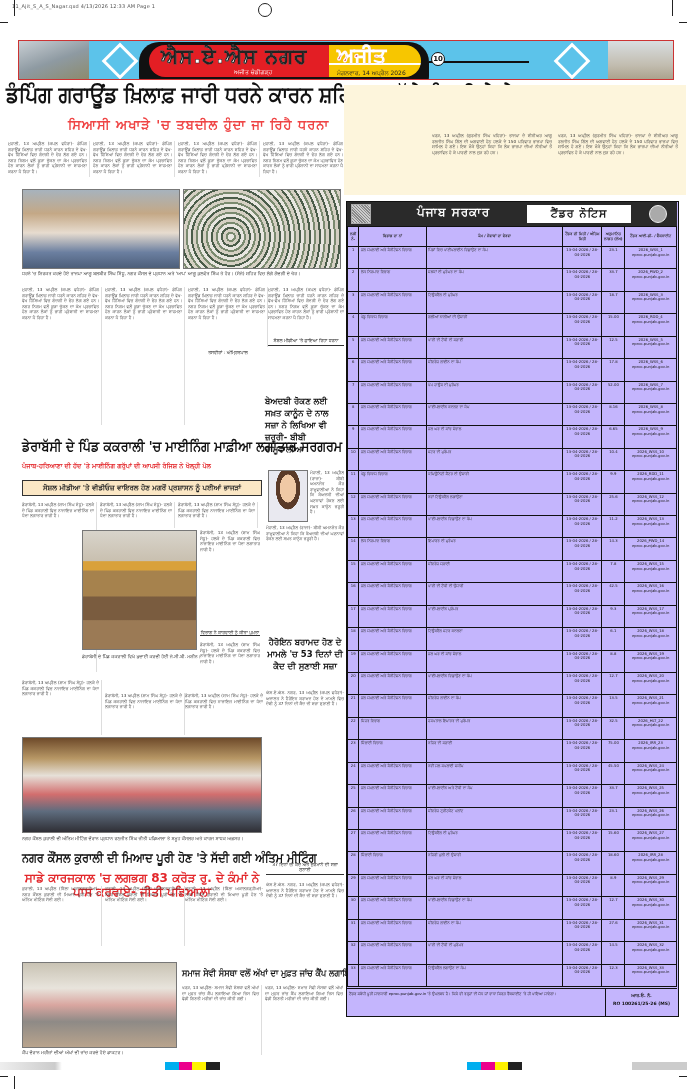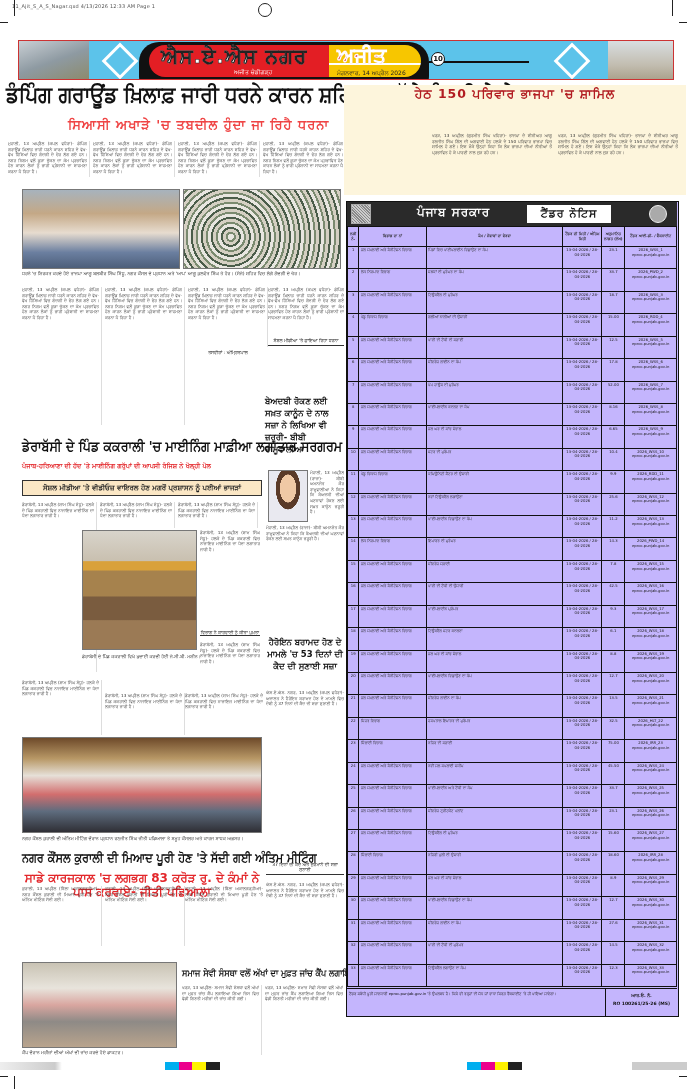--- a/index.html
+++ b/index.html
@@ -27,21 +27,21 @@
   .col{border-right:0.5px solid #ddd;padding-right:2px}
   .photo{border:1px solid #777}
   .caption{font-size:4.6px;line-height:6px;color:#222}
   .yellow-box{left:344px;top:85px;width:342px;height:110px;background:#fdf5dc}
   .yh{font-size:12.5px;font-weight:bold;color:#b21d22;text-align:center;line-height:18px;letter-spacing:1px}
   
   .tender{left:346px;top:201px;width:333px;height:816px;border:1.5px solid #111;background:#c4b5fd}
   .t-head{left:0;top:0;width:330px;height:24px;background:#2a2a2a}
   .t-head .emb{left:4px;top:2px;width:20px;height:20px;background:repeating-linear-gradient(45deg,#ccc 0 1px,#888 1px 2px);border:1px solid #aaa}
   .t-head .gov{left:70px;top:3px;color:#fff;font-size:12px;font-weight:bold;letter-spacing:1px}
-  .t-head .lab{left:180px;top:3px;width:84px;height:18px;background:#fff;color:#111;font-size:11px;font-weight:bold;text-align:center;line-height:18px;letter-spacing:1px}
+  .t-head .lab{left:180px;top:3px;width:104px;height:18px;background:#fff;color:#111;font-size:11px;font-weight:bold;text-align:center;line-height:18px;letter-spacing:1px}
   .t-head .logo{left:302px;top:3px;width:18px;height:18px;border-radius:50%;background:#aaa;border:1px solid #eee}
   table.tt{position:absolute;left:0;top:24px;width:330px;border-collapse:collapse;font-size:3.8px;line-height:4.6px;color:#222}
   table.tt th, table.tt td{border:0.8px solid #111;padding:1px 1.5px;vertical-align:top}
   table.tt th{font-weight:bold;text-align:center;height:20px;vertical-align:middle}
   table.tt td.c{text-align:center}
   .t-foot{left:0;top:786px;width:330px;height:28px;border-top:1px solid #111;font-size:3.8px;line-height:5px}
   .t-foot .l{left:2px;top:2px;width:250px}
   .t-foot .r{left:258px;top:0;width:72px;height:28px;border-left:1px solid #111;text-align:center;font-weight:bold;font-size:4.5px;line-height:8px;padding-top:3px}
   .redbar{font-size:9px;font-weight:bold;color:#e3262a;text-align:center}
   .hd2{font-size:13px;font-weight:bold;color:#111;white-space:nowrap;transform:scaleX(.9);transform-origin:left}
@@ -87,21 +87,20 @@
 <div class="abs caption" style="left:22px;top:271px;width:320px;height:13px;overflow:hidden">ਧਰਨੇ 'ਚ ਸ਼ਿਰਕਤ ਕਰਦੇ ਹੋਏ ਭਾਜਪਾ ਆਗੂ ਬਲਬੀਰ ਸਿੰਘ ਸਿੱਧੂ, ਨਗਰ ਕੌਂਸਲ ਦੇ ਪ੍ਰਧਾਨ ਅਤੇ 'ਆਪ' ਆਗੂ ਕੁਲਵੰਤ ਸਿੰਘ ਤੇ ਹੋਰ। (ਸੱਜੇ) ਸ਼ਹਿਰ ਵਿਚ ਲੱਗੇ ਗੰਦਗੀ ਦੇ ਢੇਰ।</div>
 
 <div class="abs txt col" style="left:22px;top:287px;width:80px;height:138px">ਮੁਹਾਲੀ, 13 ਅਪ੍ਰੈਲ (ਕਪਲ ਵਧੇਰਾ)- ਡੰਪਿੰਗ ਗਰਾਊਂਡ ਖ਼ਿਲਾਫ਼ ਜਾਰੀ ਧਰਨੇ ਕਾਰਨ ਸ਼ਹਿਰ ਦੇ ਵੱਖ-ਵੱਖ ਹਿੱਸਿਆਂ ਵਿਚ ਗੰਦਗੀ ਦੇ ਢੇਰ ਲੱਗ ਗਏ ਹਨ। ਨਗਰ ਨਿਗਮ ਵਲੋਂ ਕੂੜਾ ਚੁੱਕਣ ਦਾ ਕੰਮ ਪ੍ਰਭਾਵਿਤ ਹੋਣ ਕਾਰਨ ਲੋਕਾਂ ਨੂੰ ਭਾਰੀ ਪ੍ਰੇਸ਼ਾਨੀ ਦਾ ਸਾਹਮਣਾ ਕਰਨਾ ਪੈ ਰਿਹਾ ਹੈ।</div>
 <div class="abs txt col" style="left:105px;top:287px;width:80px;height:138px">ਮੁਹਾਲੀ, 13 ਅਪ੍ਰੈਲ (ਕਪਲ ਵਧੇਰਾ)- ਡੰਪਿੰਗ ਗਰਾਊਂਡ ਖ਼ਿਲਾਫ਼ ਜਾਰੀ ਧਰਨੇ ਕਾਰਨ ਸ਼ਹਿਰ ਦੇ ਵੱਖ-ਵੱਖ ਹਿੱਸਿਆਂ ਵਿਚ ਗੰਦਗੀ ਦੇ ਢੇਰ ਲੱਗ ਗਏ ਹਨ। ਨਗਰ ਨਿਗਮ ਵਲੋਂ ਕੂੜਾ ਚੁੱਕਣ ਦਾ ਕੰਮ ਪ੍ਰਭਾਵਿਤ ਹੋਣ ਕਾਰਨ ਲੋਕਾਂ ਨੂੰ ਭਾਰੀ ਪ੍ਰੇਸ਼ਾਨੀ ਦਾ ਸਾਹਮਣਾ ਕਰਨਾ ਪੈ ਰਿਹਾ ਹੈ।</div>
 <div class="abs txt col" style="left:188px;top:287px;width:80px;height:60px">ਮੁਹਾਲੀ, 13 ਅਪ੍ਰੈਲ (ਕਪਲ ਵਧੇਰਾ)- ਡੰਪਿੰਗ ਗਰਾਊਂਡ ਖ਼ਿਲਾਫ਼ ਜਾਰੀ ਧਰਨੇ ਕਾਰਨ ਸ਼ਹਿਰ ਦੇ ਵੱਖ-ਵੱਖ ਹਿੱਸਿਆਂ ਵਿਚ ਗੰਦਗੀ ਦੇ ਢੇਰ ਲੱਗ ਗਏ ਹਨ। ਨਗਰ ਨਿਗਮ ਵਲੋਂ ਕੂੜਾ ਚੁੱਕਣ ਦਾ ਕੰਮ ਪ੍ਰਭਾਵਿਤ ਹੋਣ ਕਾਰਨ ਲੋਕਾਂ ਨੂੰ ਭਾਰੀ ਪ੍ਰੇਸ਼ਾਨੀ ਦਾ ਸਾਹਮਣਾ ਕਰਨਾ ਪੈ ਰਿਹਾ ਹੈ।</div>
 <div class="abs txt" style="left:268px;top:287px;width:76px;height:50px">ਮੁਹਾਲੀ, 13 ਅਪ੍ਰੈਲ (ਕਪਲ ਵਧੇਰਾ)- ਡੰਪਿੰਗ ਗਰਾਊਂਡ ਖ਼ਿਲਾਫ਼ ਜਾਰੀ ਧਰਨੇ ਕਾਰਨ ਸ਼ਹਿਰ ਦੇ ਵੱਖ-ਵੱਖ ਹਿੱਸਿਆਂ ਵਿਚ ਗੰਦਗੀ ਦੇ ਢੇਰ ਲੱਗ ਗਏ ਹਨ। ਨਗਰ ਨਿਗਮ ਵਲੋਂ ਕੂੜਾ ਚੁੱਕਣ ਦਾ ਕੰਮ ਪ੍ਰਭਾਵਿਤ ਹੋਣ ਕਾਰਨ ਲੋਕਾਂ ਨੂੰ ਭਾਰੀ ਪ੍ਰੇਸ਼ਾਨੀ ਦਾ ਸਾਹਮਣਾ ਕਰਨਾ ਪੈ ਰਿਹਾ ਹੈ।</div>
 <div class="abs" style="left:268px;top:338px;width:76px;font-size:4.5px;text-align:center;border-bottom:0.6px solid #333;padding-bottom:2px">ਸੋਸ਼ਲ ਮੀਡੀਆ 'ਤੇ ਛਾਇਆ ਰਿਹਾ ਧਰਨਾ</div>
 <div class="abs" style="left:188px;top:350px;width:80px;font-size:4.5px;text-align:center">ਤਸਵੀਰਾਂ : ਅੰਮ੍ਰਿਤਪਾਲ</div>
 
 <div class="abs yellow-box">
-  <div class="yh">ਹੇਠ 150 ਪਰਿਵਾਰ ਭਾਜਪਾ 'ਚ ਸ਼ਾਮਿਲ</div>
   <div class="abs txt" style="left:88px;top:48px;width:120px;height:56px">ਖਰੜ, 13 ਅਪ੍ਰੈਲ (ਗੁਰਮੀਤ ਸਿੰਘ ਖਹਿਰਾ)- ਭਾਜਪਾ ਦੇ ਸੀਨੀਅਰ ਆਗੂ ਰਣਜੀਤ ਸਿੰਘ ਗਿੱਲ ਦੀ ਅਗਵਾਈ ਹੇਠ ਹਲਕੇ ਦੇ 150 ਪਰਿਵਾਰ ਭਾਜਪਾ ਵਿਚ ਸ਼ਾਮਿਲ ਹੋ ਗਏ। ਇਸ ਮੌਕੇ ਉਨ੍ਹਾਂ ਕਿਹਾ ਕਿ ਲੋਕ ਭਾਜਪਾ ਦੀਆਂ ਨੀਤੀਆਂ ਤੋਂ ਪ੍ਰਭਾਵਿਤ ਹੋ ਕੇ ਪਾਰਟੀ ਨਾਲ ਜੁੜ ਰਹੇ ਹਨ।</div>
   <div class="abs txt" style="left:214px;top:48px;width:120px;height:56px">ਖਰੜ, 13 ਅਪ੍ਰੈਲ (ਗੁਰਮੀਤ ਸਿੰਘ ਖਹਿਰਾ)- ਭਾਜਪਾ ਦੇ ਸੀਨੀਅਰ ਆਗੂ ਰਣਜੀਤ ਸਿੰਘ ਗਿੱਲ ਦੀ ਅਗਵਾਈ ਹੇਠ ਹਲਕੇ ਦੇ 150 ਪਰਿਵਾਰ ਭਾਜਪਾ ਵਿਚ ਸ਼ਾਮਿਲ ਹੋ ਗਏ। ਇਸ ਮੌਕੇ ਉਨ੍ਹਾਂ ਕਿਹਾ ਕਿ ਲੋਕ ਭਾਜਪਾ ਦੀਆਂ ਨੀਤੀਆਂ ਤੋਂ ਪ੍ਰਭਾਵਿਤ ਹੋ ਕੇ ਪਾਰਟੀ ਨਾਲ ਜੁੜ ਰਹੇ ਹਨ।</div>
 </div>
 
 <div class="abs" style="left:265px;top:395px;width:80px;font-size:8.5px;font-weight:bold;line-height:12px;color:#111;">ਬੇਅਦਬੀ ਰੋਕਣ ਲਈ ਸਖ਼ਤ ਕਾਨੂੰਨ ਦੇ ਨਾਲ ਸਜ਼ਾ ਨੇ ਲਿਖਿਆ ਵੀ ਜ਼ਰੂਰੀ- ਬੀਬੀ ਰਾਮੂਵਾਲੀਆ</div>
 <div class="abs photo" style="left:268px;top:470px;width:40px;height:52px;background:radial-gradient(ellipse at 50% 35%,#f0c9a5 0 30%,#5a3a28 31% 45%,#e9e9f0 46%)"></div>
 <div class="abs txt" style="left:310px;top:470px;width:34px;height:52px">ਮੋਹਾਲੀ, 13 ਅਪ੍ਰੈਲ (ਰਾਜਾ)- ਬੀਬੀ ਅਮਨਜੋਤ ਕੌਰ ਰਾਮੂਵਾਲੀਆ ਨੇ ਕਿਹਾ ਕਿ ਬੇਅਦਬੀ ਦੀਆਂ ਘਟਨਾਵਾਂ ਰੋਕਣ ਲਈ ਸਖ਼ਤ ਕਾਨੂੰਨ ਜ਼ਰੂਰੀ ਹੈ।</div>
 
 <div class="abs hd2" style="left:22px;top:438px;font-size:14px">ਡੇਰਾਬੱਸੀ ਦੇ ਪਿੰਡ ਕਕਰਾਲੀ 'ਚ ਮਾਈਨਿੰਗ ਮਾਫ਼ੀਆ ਲਗਾਤਾਰ ਸਰਗਰਮ</div>
 <div class="abs redbar" style="left:22px;top:462px;width:235px;font-size:6.5px;text-align:left">ਪੰਜਾਬ-ਹਰਿਆਣਾ ਦੀ ਹੱਦ 'ਤੇ ਮਾਈਨਿੰਗ ਗਰੁੱਪਾਂ ਦੀ ਆਪਸੀ ਰੰਜਿਸ਼ ਨੇ ਖੋਲ੍ਹੀ ਪੋਲ</div>

